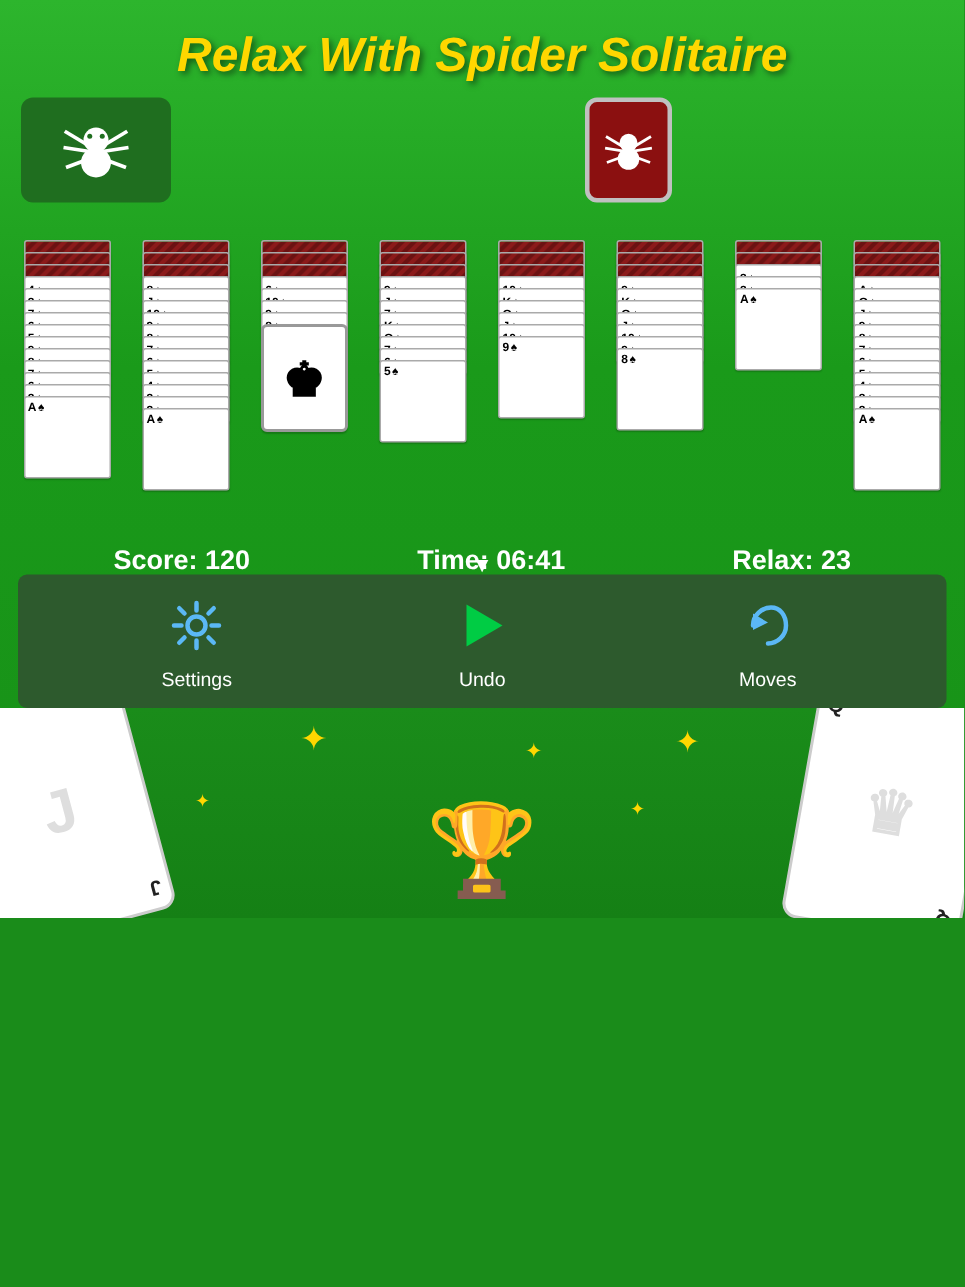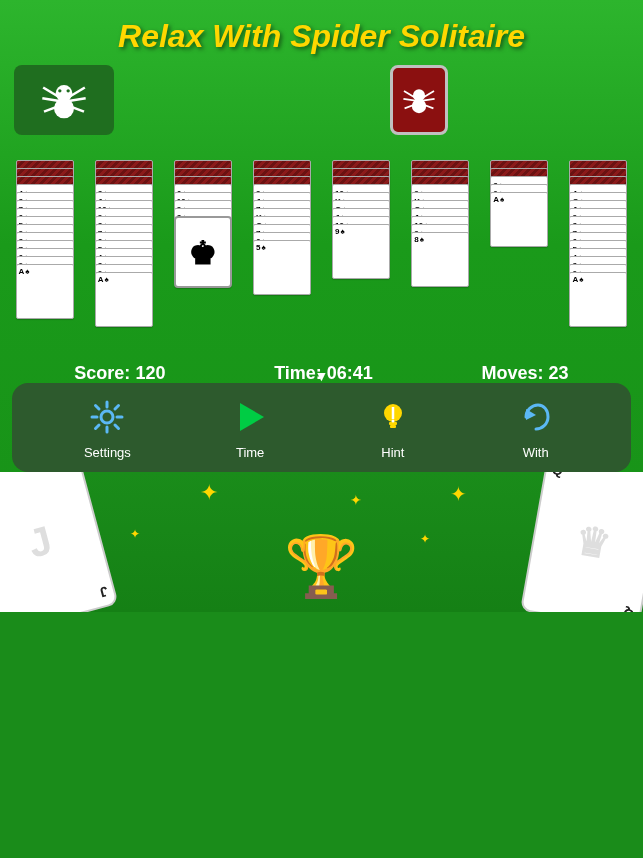--- a/index.html
+++ b/index.html
@@ -87,21 +87,21 @@
 
     #score-area span { color: white; }
 
     
     #toolbar {
       position: absolute;
       bottom: 140px;
       left: 12px;
       right: 12px;
       background: #2d5a2d;
-      border-radius: 16px;
+      border-radius: 6px;
       padding: 12px 24px;
       display: flex;
       justify-content: space-around;
       align-items: center;
     }
 
     .tool-btn {
       display: flex;
       flex-direction: column;
       align-items: center;
@@ -413,21 +413,21 @@
   <div id="score-area">
     <span>
       <span>Score:</span>
       <span>120</span>
     </span>
     <span style="color:#00FFFF; font-weight:bold;text-align:center;">
       <span>Time:</span>
       <span>06:41</span>
     </span>
     <span>
-      <span>Moves:</span>
+      <span>Relax:</span>
       <span>23</span>
     </span>
   </div>
 
   <div class="timer-arrow">▼</div>
 
   <div id="toolbar">
 
     <div class="tool-btn">
       <div class="icon-circle">
@@ -439,44 +439,32 @@
       <span>Settings</span>
     </div>
 
 
     <div class="tool-btn">
       <div class="icon-circle">
         <svg width="44" height="44" viewBox="0 0 44 44">
           <polygon points="12,8 36,22 12,36" fill="#00cc44"></polygon>
         </svg>
       </div>
-      <span>Time</span>
-    </div>
-
-    <div class="tool-btn">
-      <div class="icon-circle">
-        <svg width="36" height="36" viewBox="0 0 36 36">
-          <circle cx="18" cy="14" r="9" fill="#FFD700"></circle>
-          <rect x="14" y="23" width="8" height="3" rx="1" fill="#FFD700"></rect>
-          <rect x="15" y="26" width="6" height="3" rx="1" fill="#FFD700"></rect>
-          <line x1="18" y1="8" x2="18" y2="20" stroke="#fff" stroke-width="2.5"></line>
-          <circle cx="18" cy="22" r="1.5" fill="#fff"></circle>
-        </svg>
-      </div>
-      <span>Hint</span>
-    </div>
+      <span>Undo</span>
+    </div>
+
 
     <div class="tool-btn">
       <div class="icon-circle">
         <svg width="36" height="36" viewBox="0 0 36 36" fill="none">
           <path d="M8 18 C8 11, 14 6, 20 6 C26 6, 30 11, 30 18 C30 25, 24 30, 18 30" stroke="#5bb8f5" stroke-width="3" stroke-linecap="round" fill="none"></path>
           <polygon points="8,10 8,21 18,16" fill="#5bb8f5"></polygon>
         </svg>
       </div>
-      <span>With</span>
+      <span>Moves</span>
     </div>
 
   </div>
 
   <div id="bottom-deco">
 
     <span class="star" style="left:60px; top:15px;">✦</span>
     <span class="star" style="left:200px; top:8px; font-size:22px;">✦</span>
     <span class="star" style="left:350px; top:20px; font-size:14px;">✦</span>
     <span class="star" style="left:450px; top:10px; font-size:20px;">✦</span>

